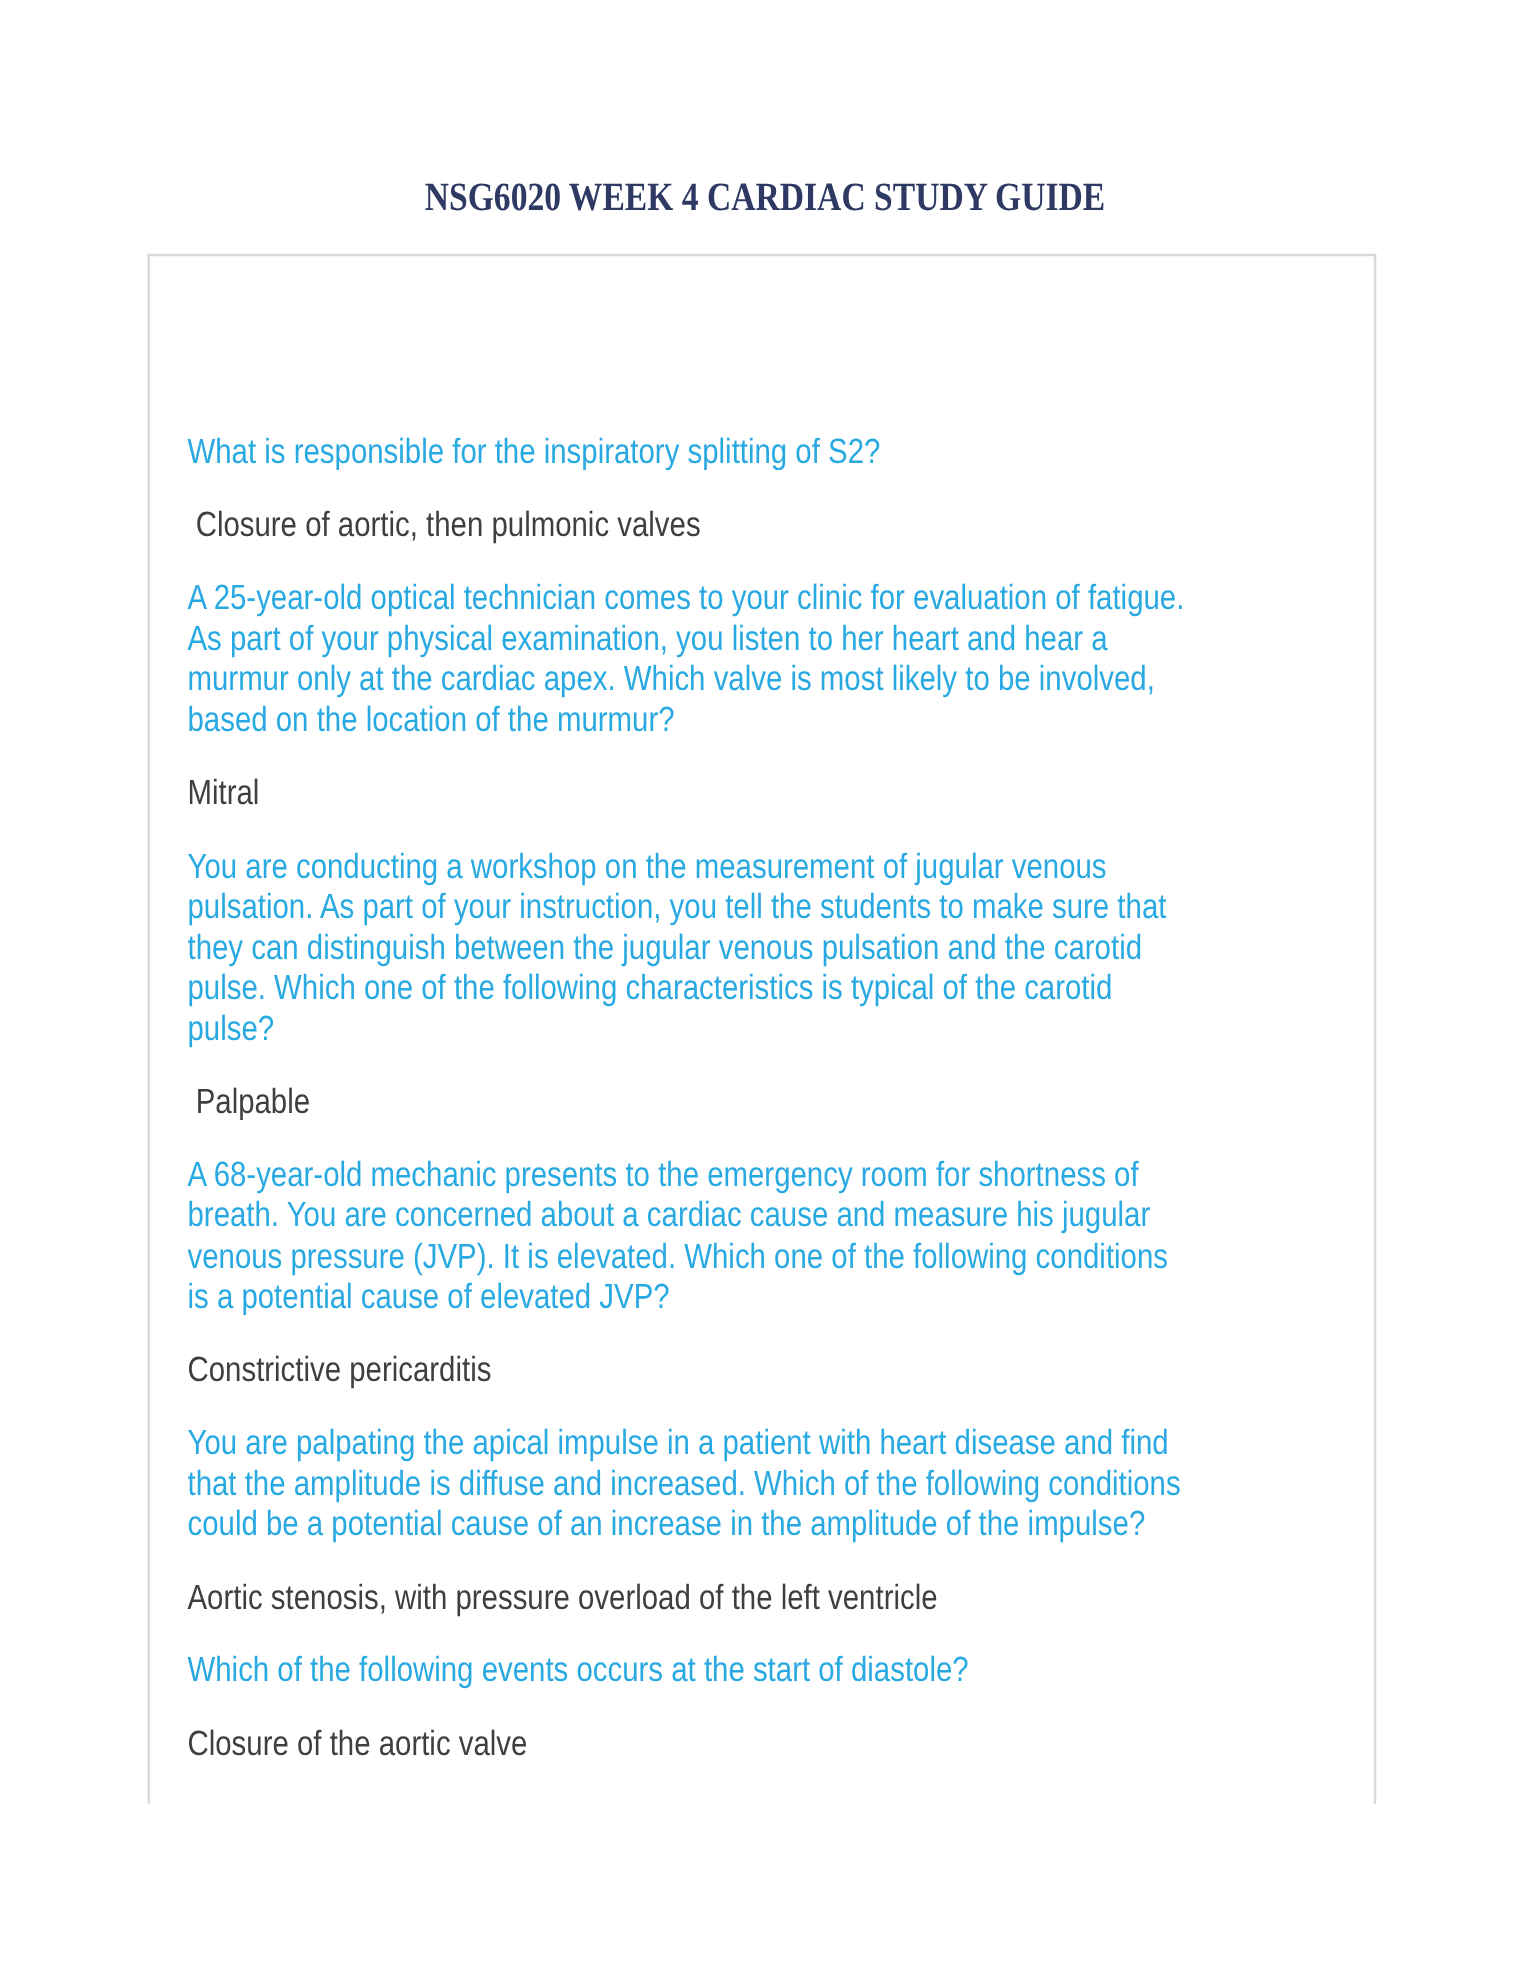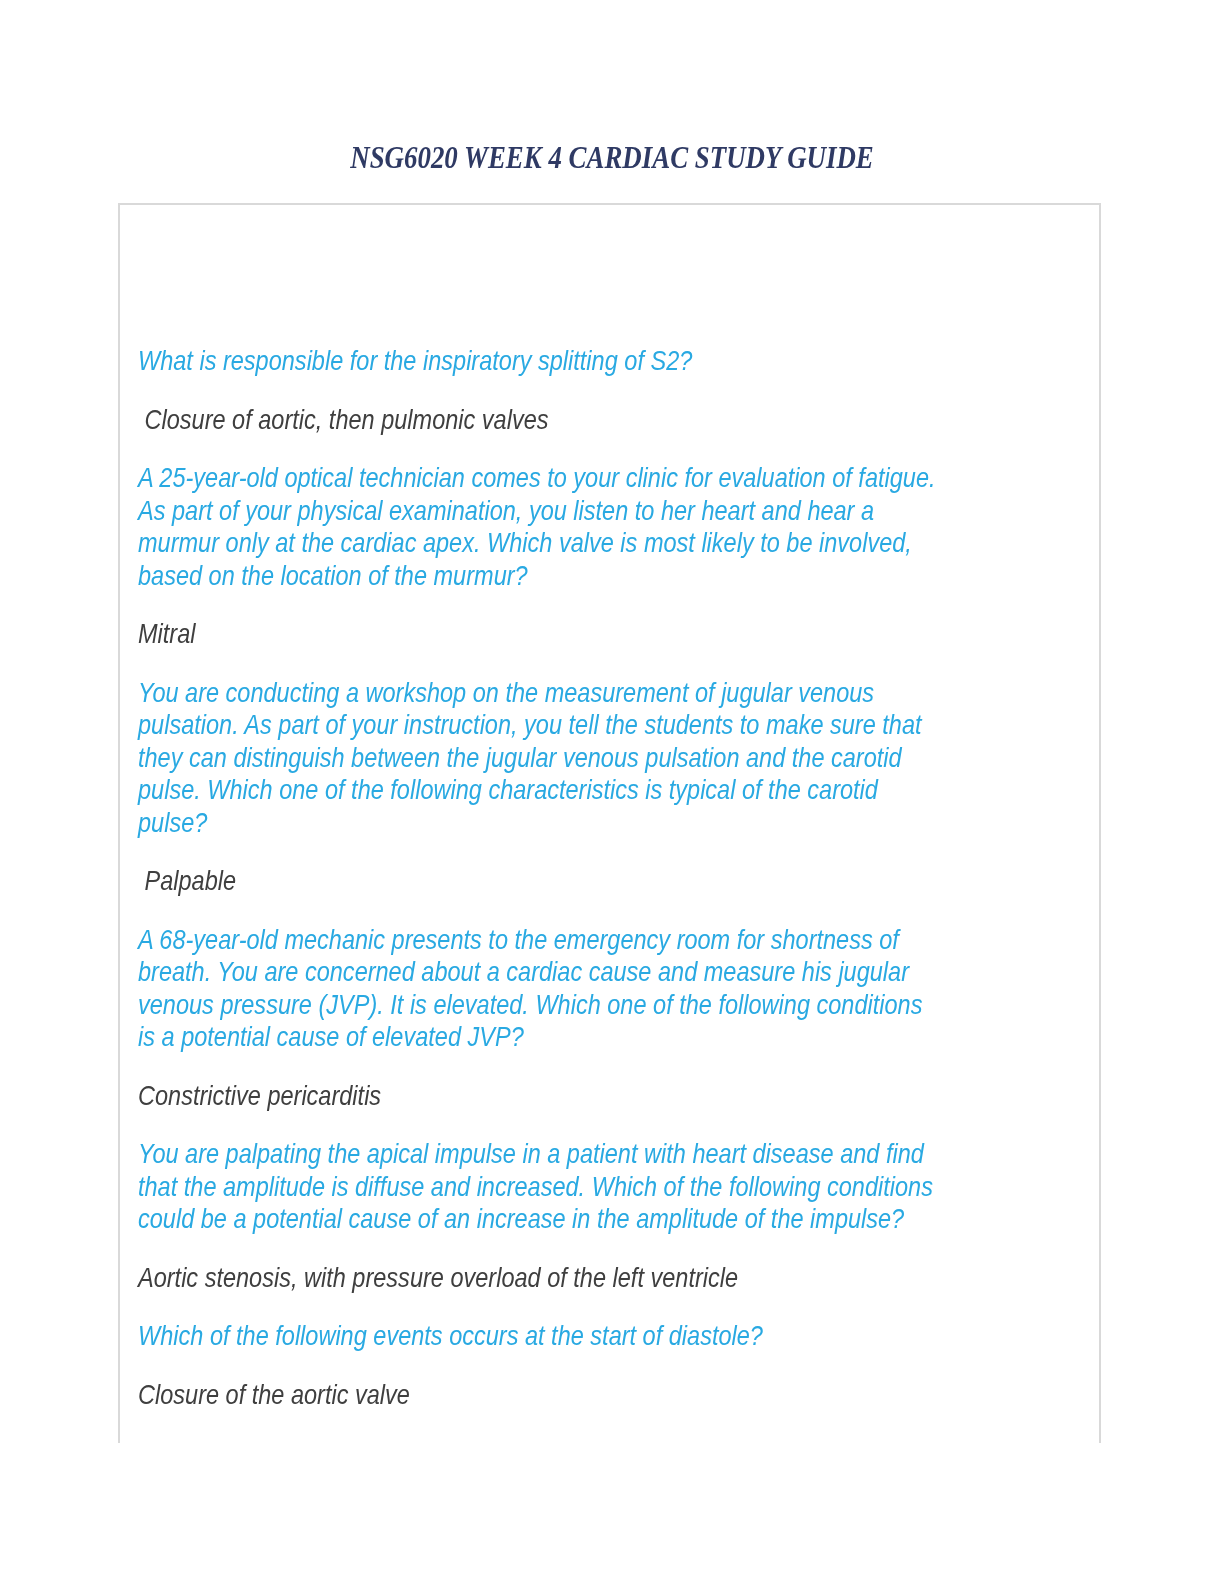--- a/index.html
+++ b/index.html
@@ -7,21 +7,20 @@
     padding: 0;
     background: #ffffff;
   }
   .page {
     position: relative;
     width: 1224px;
     height: 1584px;
     background: #ffffff;
     overflow: hidden;
     font-family: "Liberation Sans", sans-serif;
-    font-style: italic;
   }
   .doc-title {
     position: absolute;
     top: 139px;
     left: 0;
     width: 100%;
     text-align: center;
     font-family: "Liberation Serif", serif;
     font-weight: bold;
     font-size: 32px;
@@ -36,21 +35,21 @@
     left: 118px;
     top: 203px;
     width: 983px;
     height: 1240px;
     border: 2px solid var(--border-color, #d9d9d9);
     border-bottom: none;
     background: #ffffff;
     box-sizing: border-box;
   }
   .content-box-inner {
-    padding: 140px 20px 0 18px;
+    padding: 140px 20px 0 30px;
   }
   .para {
     font-size: 28px;
     line-height: 32.5px;
     margin: 0 0 26px 0;
     white-space: pre;
     transform: scaleX(0.84);
     transform-origin: 0 0;
     letter-spacing: 0px;
   }

